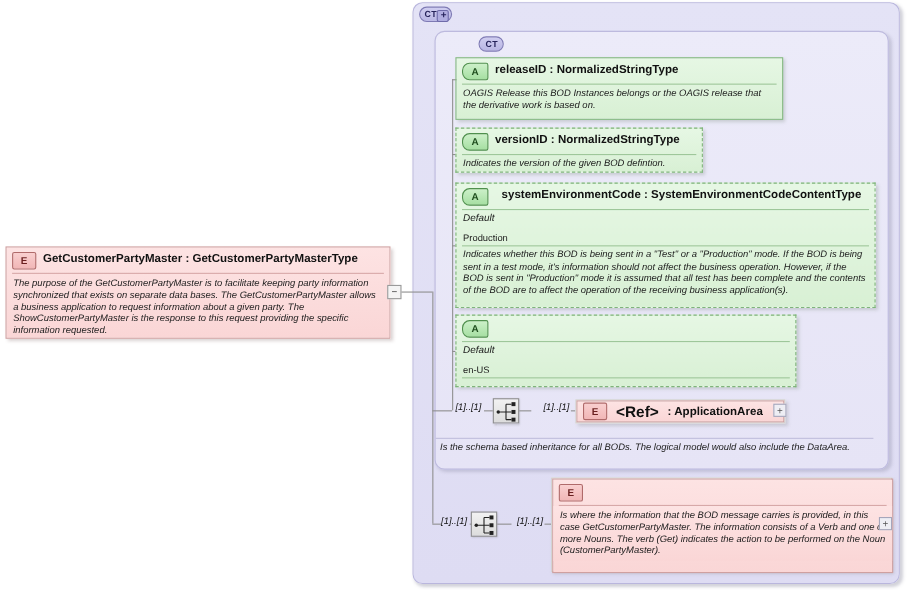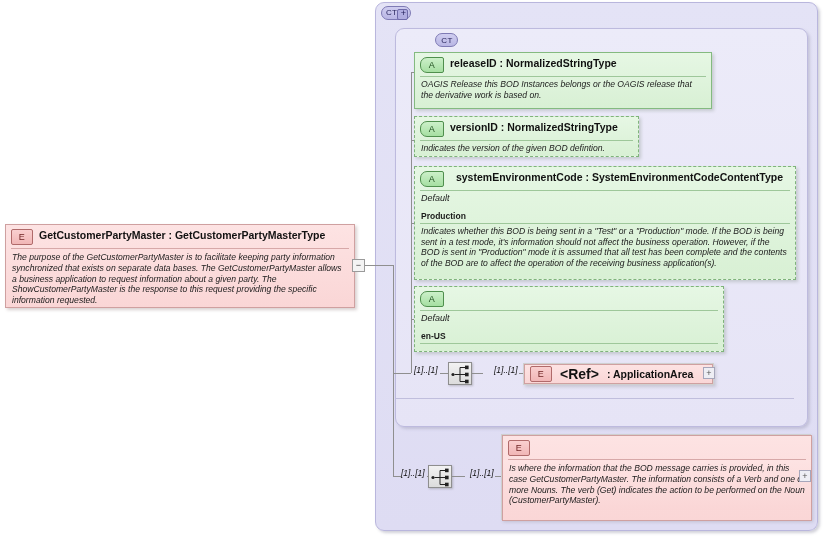--- a/index.html
+++ b/index.html
@@ -27,21 +27,21 @@
     left:395px;top:28px;width:413px;height:399px;
     background:linear-gradient(180deg,#ecebf9 0%,#e6e4f6 100%);
     border:1px solid #bdbade;
     border-radius:9px;
     box-shadow:2px 2px 3px rgba(90,90,120,.22);
   }
 
   
   .badge{
     display:inline-flex;align-items:center;justify-content:center;
-    font-size:9px;font-weight:normal;letter-spacing:.3px;
+    font-size:9px;font-weight:bold;letter-spacing:.3px;
     line-height:1;
   }
   .badge-ct{
     width:30px;height:14px;
     background:linear-gradient(180deg,#cfcdf0 0%,#b9b6e4 100%);
     border:1px solid #7e7ab4;border-radius:7px;
     color:#26235a;font-size:8px;
     position:relative;
   }
   .badge-ct.plus::after{
@@ -85,21 +85,21 @@
     font-size:10.5px;font-weight:bold;color:#111;
     line-height:13px;flex:1;
   }
   .attr .ttl.center{text-align:center;}
   .attr .sep{height:1px;background:#9ec79a;margin:0 5px;}
   .attr .defrow{
     display:flex;gap:8px;align-items:baseline;
     padding:2px 6px 2px 6px;font-size:9px;color:#1a1a1a;flex-direction:column;
   }
   .attr .defrow .dlabel{font-style:italic;}
-  .attr .defrow .dval{font-weight:bold;font-size:8.5px;text-align:right;}
+  .attr .defrow .dval{font-weight:normal;font-size:8.5px;text-align:right;}
   .attr .doc{
     padding:2px 6px 4px 6px;
     font-size:8.6px;font-style:italic;color:#1b1b1b;line-height:10.5px;
   }
 
   
   .elem{
     background:linear-gradient(180deg,#fde3e3 0%,#fad6d6 100%);
     border:1px solid #cfa0a0;
     box-shadow:2px 2px 3px rgba(120,90,90,.28);
@@ -308,20 +308,21 @@
       <span class="rname">&lt;Ref&gt;</span>
       <span class="rtype">: ApplicationArea</span>
     </div>
   </div>
   <div class="abs exp plusbox" style="left:703px;top:367px;width:12px;height:12px;">
     <span>+</span>
   </div>
 
   
   <div class="ctsep" style="left:396px;top:398px;width:398px;"></div>
+  <div class="ctdoc" style="left:400px;top:401px;width:392px;">Is the schema based inheritance for all BODs. The logical model would also include the DataArea.</div>
 
   
   <div class="occ" style="left:401px;top:468px;">[1]..[1]</div>
   <div class="abs ln lnh" style="left:427px;top:476px;width:4px;"></div>
 
   <div class="abs seq" style="left:428px;top:465px;width:24px;height:23px;">
     <svg width="24" height="23" viewBox="0 0 24 23">
       <circle cx="4" cy="11.5" r="1.6" fill="#222"></circle>
       <line x1="5.6" y1="11.5" x2="11" y2="11.5" stroke="#222" stroke-width="1"></line>
       <line x1="11" y1="4.5" x2="11" y2="18.5" stroke="#222" stroke-width="1"></line>

